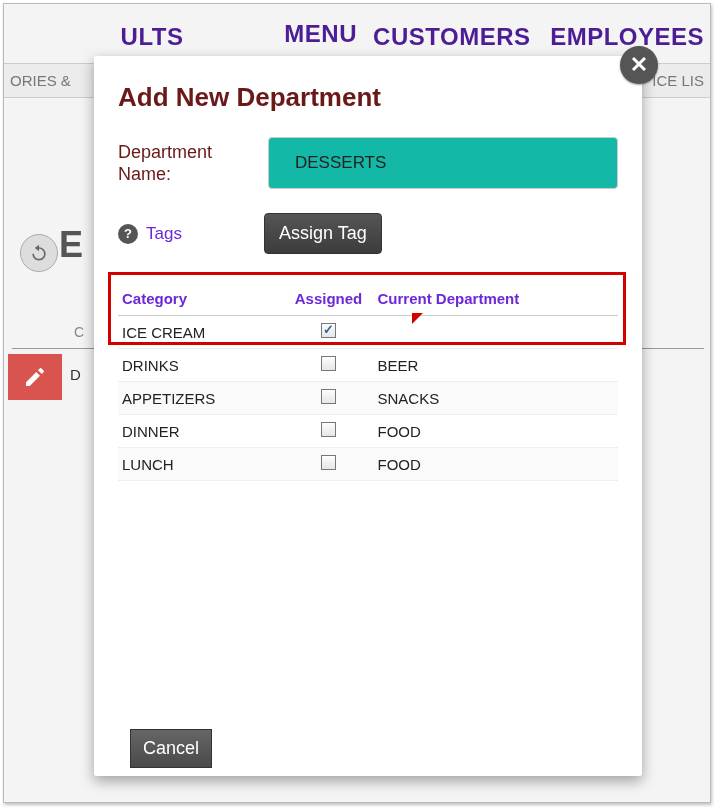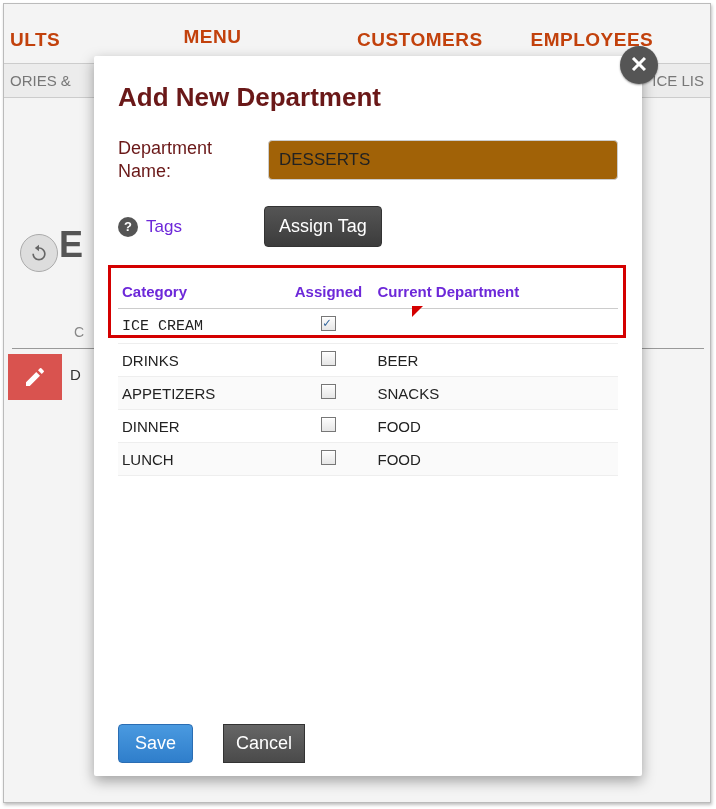--- a/index.html
+++ b/index.html
@@ -25,24 +25,24 @@
     .tabs {
       display: flex;
       align-items: flex-end;
       height: 60px;
       padding: 0 6px;
       background: #f4f4f4;
       border-bottom: 1px solid #ccc;
     }
     .tab {
       flex: 1;
-      text-align: left;
-      font-size: 19px;
+      text-align: right;
+      font-size: 24px;
       font-weight: bold;
-      color: #c2410c;
+      color: #4c1d95;
       padding: 18px 0 12px 0;
       letter-spacing: 0.5px;
       white-space: nowrap;
     }
     .tab.active {
       border-bottom: 3px solid #8b1a1a;
     }
     .subheader {
       display: flex;
       height: 34px;
@@ -117,27 +117,27 @@
       margin-bottom: 24px;
     }
     .form-label {
       width: 150px;
       color:#6a1818;
       font-size:18px;
       line-height:1.25;
     }
     .dep-input {
       flex:1;
-      height:40px;
+      height:52px;
       border:1px solid #ccc;
       border-radius:4px;
-      padding:0 10px;
+      padding:0 26px;
       font-size:17px;
       color:#222;
-      background:#a16207;
+      background:#14b8a6;
     }
     .tags-row { display:flex; align-items:center; margin-bottom:28px; }
     .help-circle {
       width:20px;height:20px;border-radius:50%;background:#555;color:#fff;
       display:inline-flex;align-items:center;justify-content:center;
       font-size:13px;font-weight:bold;margin-right:8px;
     }
     .tags-label { color:#6d28d9; font-size:17px; width:118px; }
     .assign-btn {
       background:linear-gradient(#555,#3c3c3c);
@@ -177,21 +177,21 @@
       color:#6d28d9;
     }
     table.cat-table th.assigned-col { text-align:center; width:90px;}
     table.cat-table td {
       padding: 7px 4px;
       border-bottom:1px solid #eee;
       color:#222;
       vertical-align:middle;
     }
     table.cat-table tr:nth-child(odd) td { background:#fafafa; }
-    table.cat-table tr:first-child td { background:#fff;font-family:Liberation Mono, monospace; }
+    table.cat-table tr:first-child td { background:#fff; }
     table.cat-table td.assigned-cell { text-align:center; }
     
     .cb {
       display:inline-block;
       width:15px;height:15px;
       border:1px solid #777;
       background:linear-gradient(#fdfdfd,#e6e6e6);
       position:relative;
       box-shadow: inset 0 1px 0 #fff;
     }
@@ -313,17 +313,16 @@
               <td>LUNCH</td>
               <td class="assigned-cell"><span class="cb"></span></td>
               <td>FOOD</td>
             </tr>
           </tbody>
       </table>
     </div>
 
     <div class="table-bottom-line"></div>
     <div class="footer-btns">
-      <button class="save-btn">Save</button>
       <button class="cancel-btn">Cancel</button>
     </div>
   </div>
 </div>
 
 </body></html>

